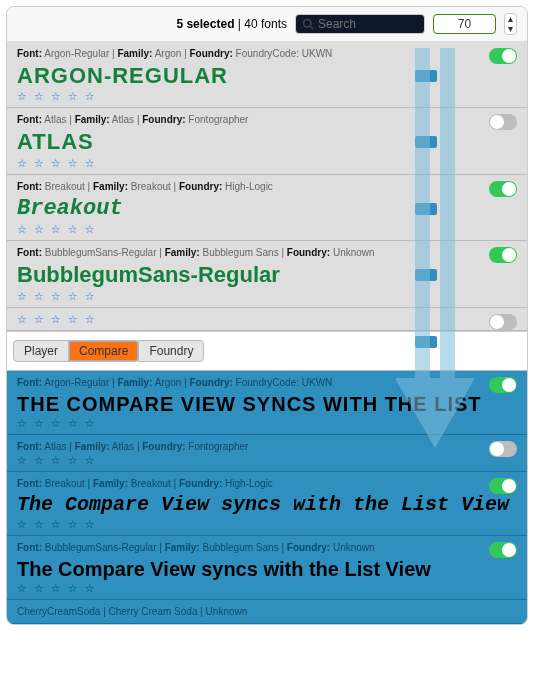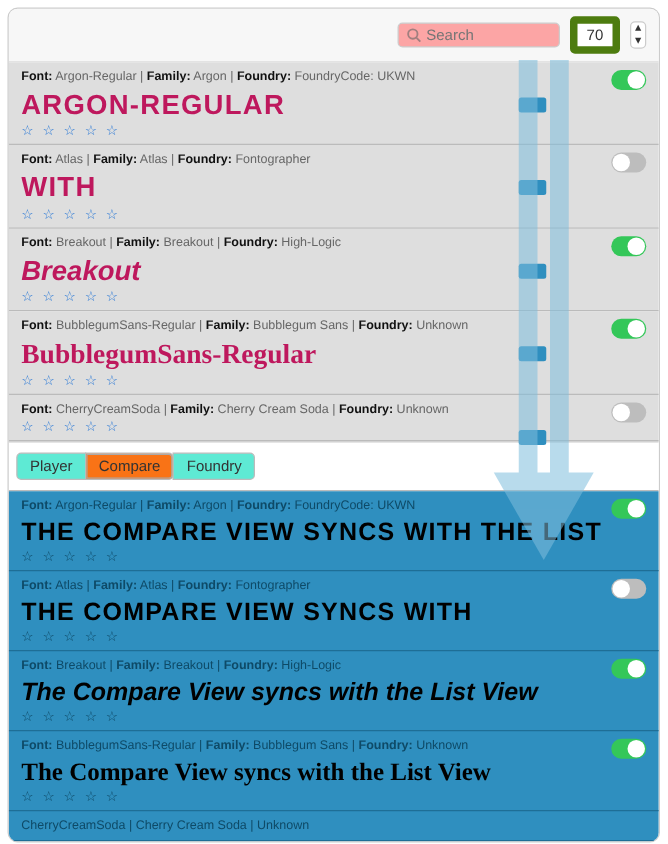--- a/index.html
+++ b/index.html
@@ -2,43 +2,43 @@
 <html><head>
 <meta charset="utf-8">
 <style>
 * { box-sizing: border-box; margin: 0; padding: 0; }
 body { font-family: -apple-system, "Helvetica Neue", Arial, sans-serif; font-size: 11px; color: #333; background: #fff; width: 534px; }
 .app { border: 1px solid #ccc; border-radius: 8px; overflow: hidden; background: #fff; margin: 6px; }
 .toolbar { display: flex; align-items: center; gap: 8px; padding: 6px 10px; background: #f7f7f7; border-bottom: 1px solid #ddd; }
 .toolbar-spacer { flex: 1; }
 .selected-info { font-size: 12px; color: #000; }
 .selected-info b { font-weight: 600; }
-.search-box { display: flex; align-items: center; border: 1px solid #ccc; border-radius: 4px; background: #fca5a5; padding: 2px 6px; }
+.search-box { display: flex; align-items: center; border: 1px solid #ccc; border-radius: 4px; background: #0f172a; padding: 2px 6px; }
 .search-icon { width: 12px; height: 12px; margin-right: 4px; opacity: 0.6; }
 .search-input { border: none; outline: none; font-size: 12px; width: 100px; color: #666; background: transparent; }
-.size-box { border: 6px solid #4d7c0f; border-radius: 4px; background: #fff; padding: 2px 6px; font-size: 12px; width: 40px; text-align: center; }
+.size-box { border: 1px solid #4d7c0f; border-radius: 4px; background: #fff; padding: 2px 6px; font-size: 12px; width: 63px; text-align: center; }
 .font-list { }
 .font-row { padding: 5px 10px 4px 10px; border-bottom: 1px solid #bbb; background: #dedede; position: relative; }
 .font-meta { font-size: 10px; color: #666; line-height: 1.4; }
 .font-meta b { color: #111; font-weight: 600; }
-.font-sample { font-size: 22px; color: #be185d; line-height: 1.2; margin: 2px 0 1px 0; font-weight: 700; white-space: nowrap; overflow: hidden; }
+.font-sample { font-size: 22px; color: #15803d; line-height: 1.2; margin: 2px 0 1px 0; font-weight: 700; white-space: nowrap; overflow: hidden; }
 .sample-argon { font-family: "Arial Black", sans-serif; letter-spacing: 1px; }
 .sample-atlas { font-family: Impact, "Arial Black", sans-serif; letter-spacing: 1px; }
-.sample-breakout { font-family: Liberation Sans, sans-serif; font-style: italic; }
-.sample-bubblegum { font-family: Liberation Serif, serif; }
+.sample-breakout { font-family: Liberation Mono, monospace; font-style: italic; }
+.sample-bubblegum { font-family: Liberation Sans, sans-serif; }
 .sample-cherry { font-family: "Times New Roman", serif; font-weight: 900; letter-spacing: -0.5px; }
 .stars { color: #2d7ad6; font-size: 11px; letter-spacing: 2px; }
 .toggle { position: absolute; right: 10px; top: 6px; width: 28px; height: 16px; border-radius: 8px; }
 .toggle.on { background: #34c759; }
 .toggle.off { background: #bdbdbd; }
 .toggle::after { content: ""; position: absolute; top: 1px; width: 14px; height: 14px; border-radius: 50%; background: #fff; }
 .toggle.on::after { right: 1px; }
 .toggle.off::after { left: 1px; }
 .tabs { display: flex; gap: 0; padding: 8px 6px; background: #fff; border-top: 1px solid #ccc; border-bottom: 1px solid #bbb; }
-.tab { padding: 3px 10px; font-size: 12px; border: 1px solid #bbb; border-radius: 4px; margin-right: 0px; background: #5eead4; cursor: pointer; }
+.tab { padding: 3px 10px; font-size: 12px; border: 1px solid #bbb; border-radius: 4px; margin-right: 0px; background: #e5e5e5; cursor: pointer; }
 .tab + .tab { margin-left: -1px; border-radius: 0 4px 4px 0; }
 .tab.first { border-radius: 4px 0 0 4px; }
 .tab.active { background: #f97316; font-weight: 500; box-shadow: inset 0 0 0 1px #aaa; }
 .compare-list { background: #2f8fbf; }
 .compare-row { padding: 5px 10px 4px 10px; border-bottom: 1px solid #1e6e96; position: relative; }
 .compare-meta { font-size: 10px; color: #0e4a67; line-height: 1.4; }
 .compare-meta b { color: #0e4a67; font-weight: 600; }
 .compare-sample { font-size: 20px; color: #000000; line-height: 1.2; margin: 2px 0 1px 0; font-weight: 700; white-space: nowrap; overflow: hidden; }
 .compare-stars { color: #0e4a67; font-size: 11px; letter-spacing: 2px; }
 .stepper { border: 1px solid #ccc; border-radius: 4px; background: #fff; padding: 0 3px; font-size: 10px; line-height: 1; display: flex; flex-direction: column; }
@@ -50,20 +50,23 @@
 .app-wrap { position: relative; }
 </style>
 </head>
 <body>
 
 <div class="app-wrap">
 <div class="app">
 
   <div class="toolbar">
     <div class="toolbar-spacer"></div>
+    <div class="selected-info">
+      <b>5 selected</b><span> | </span><span>40 fonts</span>
+    </div>
     <div class="search-box">
       <svg class="search-icon" viewBox="0 0 16 16">
             <circle cx="7" cy="7" r="5" fill="none" stroke="#666" stroke-width="2"></circle>
             <line x1="11" y1="11" x2="15" y2="15" stroke="#666" stroke-width="2"></line>
           </svg>
       <input class="search-input" placeholder="Search" style="">
     </div>
     <div class="size-box">70</div>
     <div class="stepper">
           <span>▴</span>
@@ -74,41 +77,40 @@
   <div class="font-list" id="font-list">
         <div class="font-row">
           <div class="font-meta"><b>Font:</b> Argon-Regular | <b>Family:</b> Argon | <b>Foundry:</b> FoundryCode: UKWN</div>
           <div class="font-sample sample-argon">ARGON-REGULAR</div>
           <div class="stars">☆ ☆ ☆ ☆ ☆</div>
           <div class="toggle on"></div>
           <div class="slider-knob k1"></div>
         </div>
         <div class="font-row">
           <div class="font-meta"><b>Font:</b> Atlas | <b>Family:</b> Atlas | <b>Foundry:</b> Fontographer</div>
-          <div class="font-sample sample-atlas">WITH</div>
+          <div class="font-sample sample-atlas">ATLAS</div>
           <div class="stars">☆ ☆ ☆ ☆ ☆</div>
           <div class="toggle off"></div>
           <div class="slider-knob k1"></div>
         </div>
         <div class="font-row">
           <div class="font-meta"><b>Font:</b> Breakout | <b>Family:</b> Breakout | <b>Foundry:</b> High-Logic</div>
           <div class="font-sample sample-breakout">Breakout</div>
           <div class="stars">☆ ☆ ☆ ☆ ☆</div>
           <div class="toggle on"></div>
           <div class="slider-knob k1"></div>
         </div>
         <div class="font-row">
           <div class="font-meta"><b>Font:</b> BubblegumSans-Regular | <b>Family:</b> Bubblegum Sans | <b>Foundry:</b> Unknown</div>
           <div class="font-sample sample-bubblegum">BubblegumSans-Regular</div>
           <div class="stars">☆ ☆ ☆ ☆ ☆</div>
           <div class="toggle on"></div>
           <div class="slider-knob k1"></div>
         </div>
         <div class="font-row">
-          <div class="font-meta"><b>Font:</b> CherryCreamSoda | <b>Family:</b> Cherry Cream Soda | <b>Foundry:</b> Unknown</div>
           <div class="stars">☆ ☆ ☆ ☆ ☆</div>
           <div class="toggle off"></div>
           <div class="slider-knob k1"></div>
         </div>
       </div>
 
   <div class="tabs">
     <div class="tab first">Player</div>
     <div class="tab active">Compare</div>
     <div class="tab">Foundry</div>
@@ -116,21 +118,20 @@
 
   <div class="compare-list" id="compare-list">
         <div class="compare-row">
           <div class="compare-meta"><b>Font:</b> Argon-Regular | <b>Family:</b> Argon | <b>Foundry:</b> FoundryCode: UKWN</div>
           <div class="compare-sample sample-argon">THE COMPARE VIEW SYNCS WITH THE LIST</div>
           <div class="compare-stars">☆ ☆ ☆ ☆ ☆</div>
           <div class="toggle on"></div>
         </div>
         <div class="compare-row">
           <div class="compare-meta"><b>Font:</b> Atlas | <b>Family:</b> Atlas | <b>Foundry:</b> Fontographer</div>
-          <div class="compare-sample sample-atlas">THE COMPARE VIEW SYNCS WITH</div>
           <div class="compare-stars">☆ ☆ ☆ ☆ ☆</div>
           <div class="toggle off"></div>
         </div>
         <div class="compare-row">
           <div class="compare-meta"><b>Font:</b> Breakout | <b>Family:</b> Breakout | <b>Foundry:</b> High-Logic</div>
           <div class="compare-sample sample-breakout">The Compare View syncs with the List View</div>
           <div class="compare-stars">☆ ☆ ☆ ☆ ☆</div>
           <div class="toggle on"></div>
         </div>
         <div class="compare-row">

